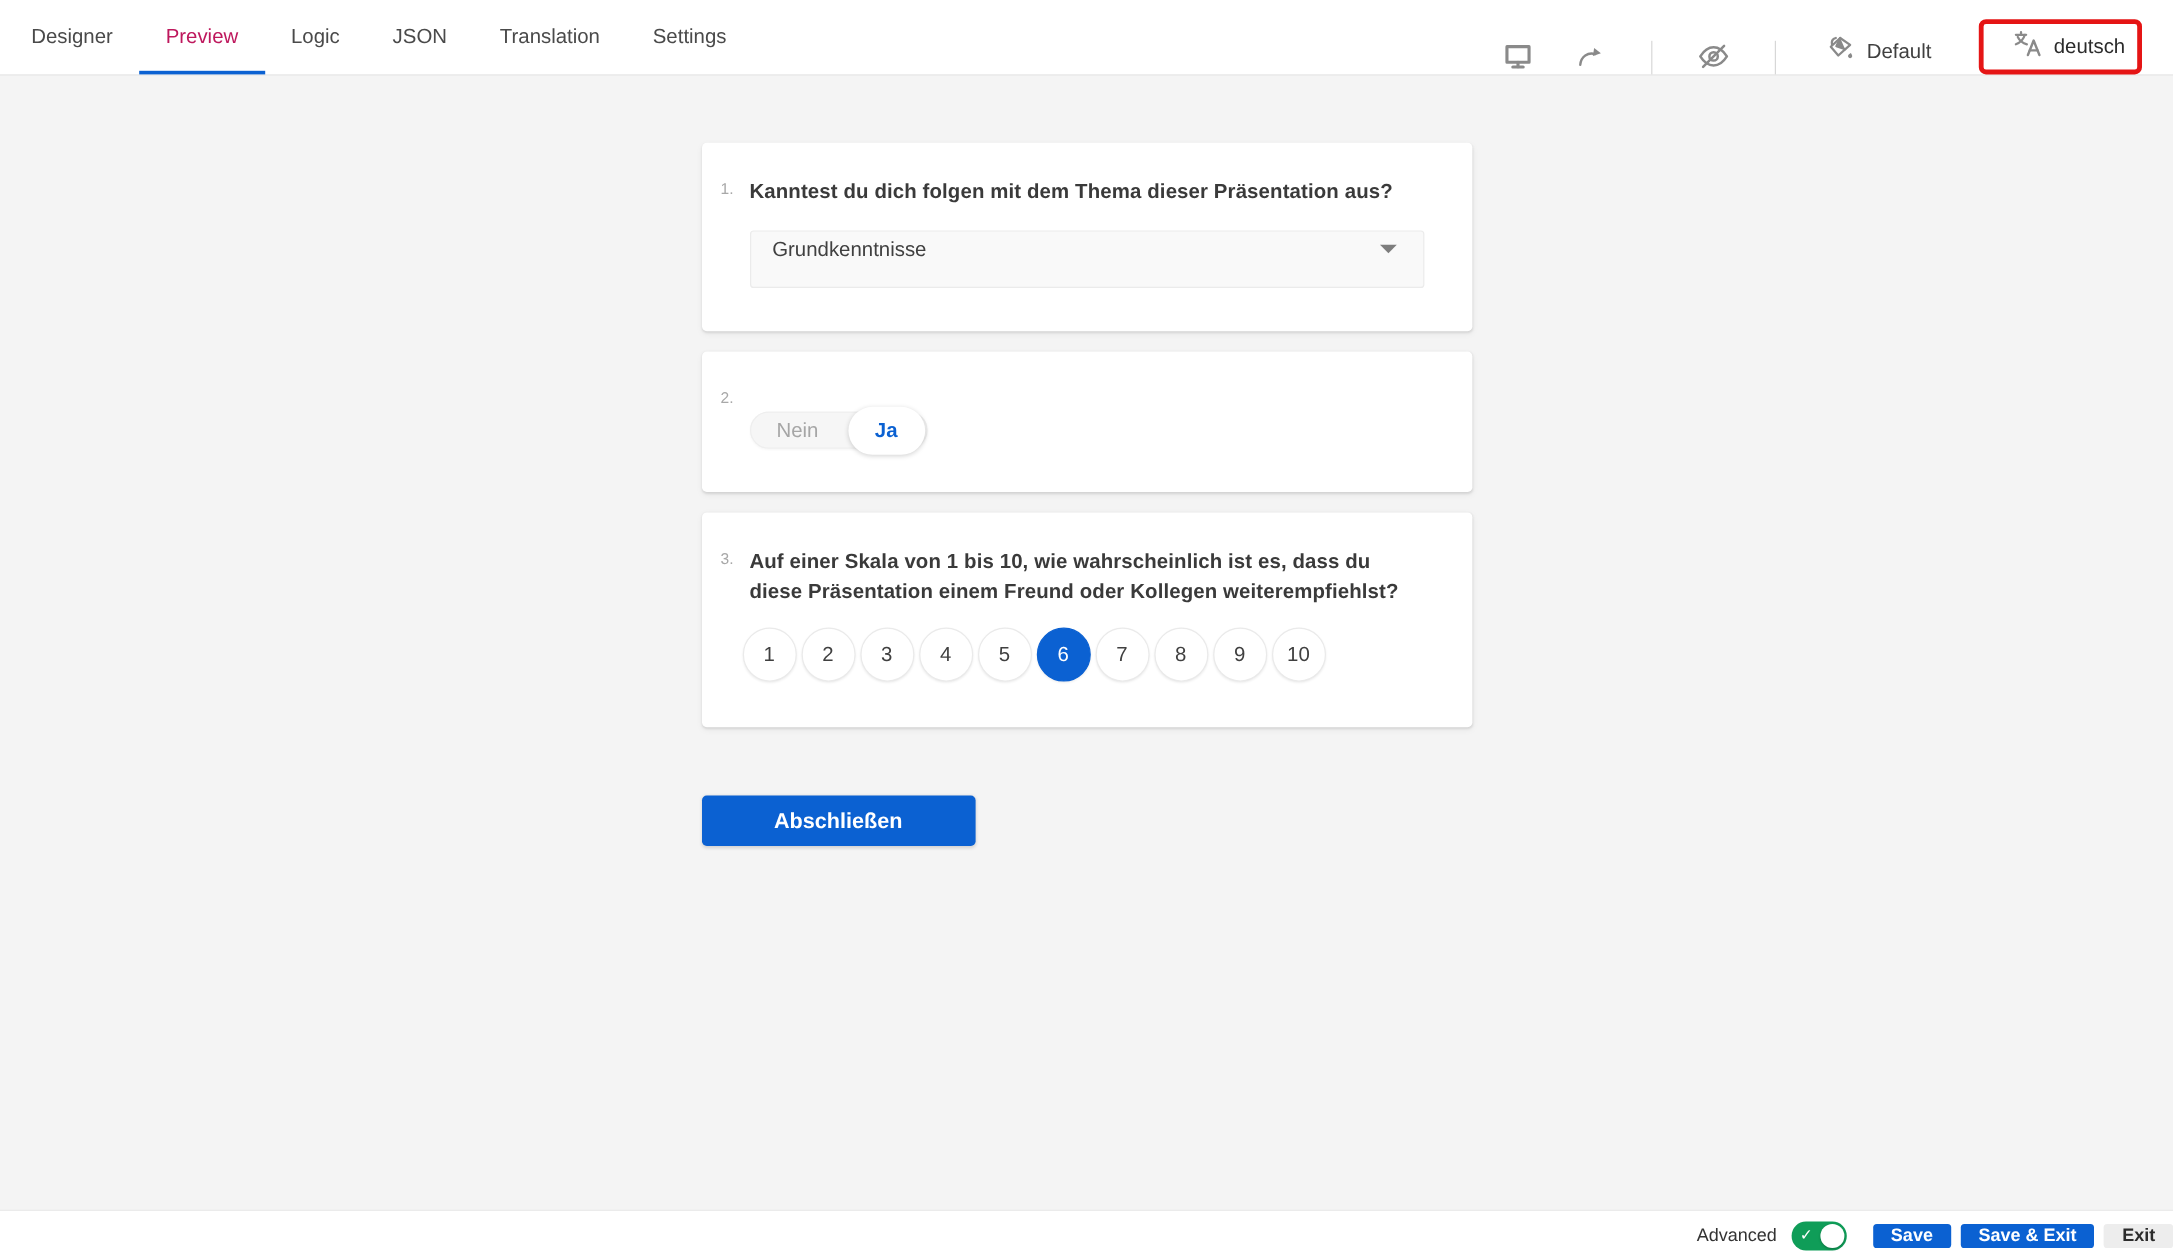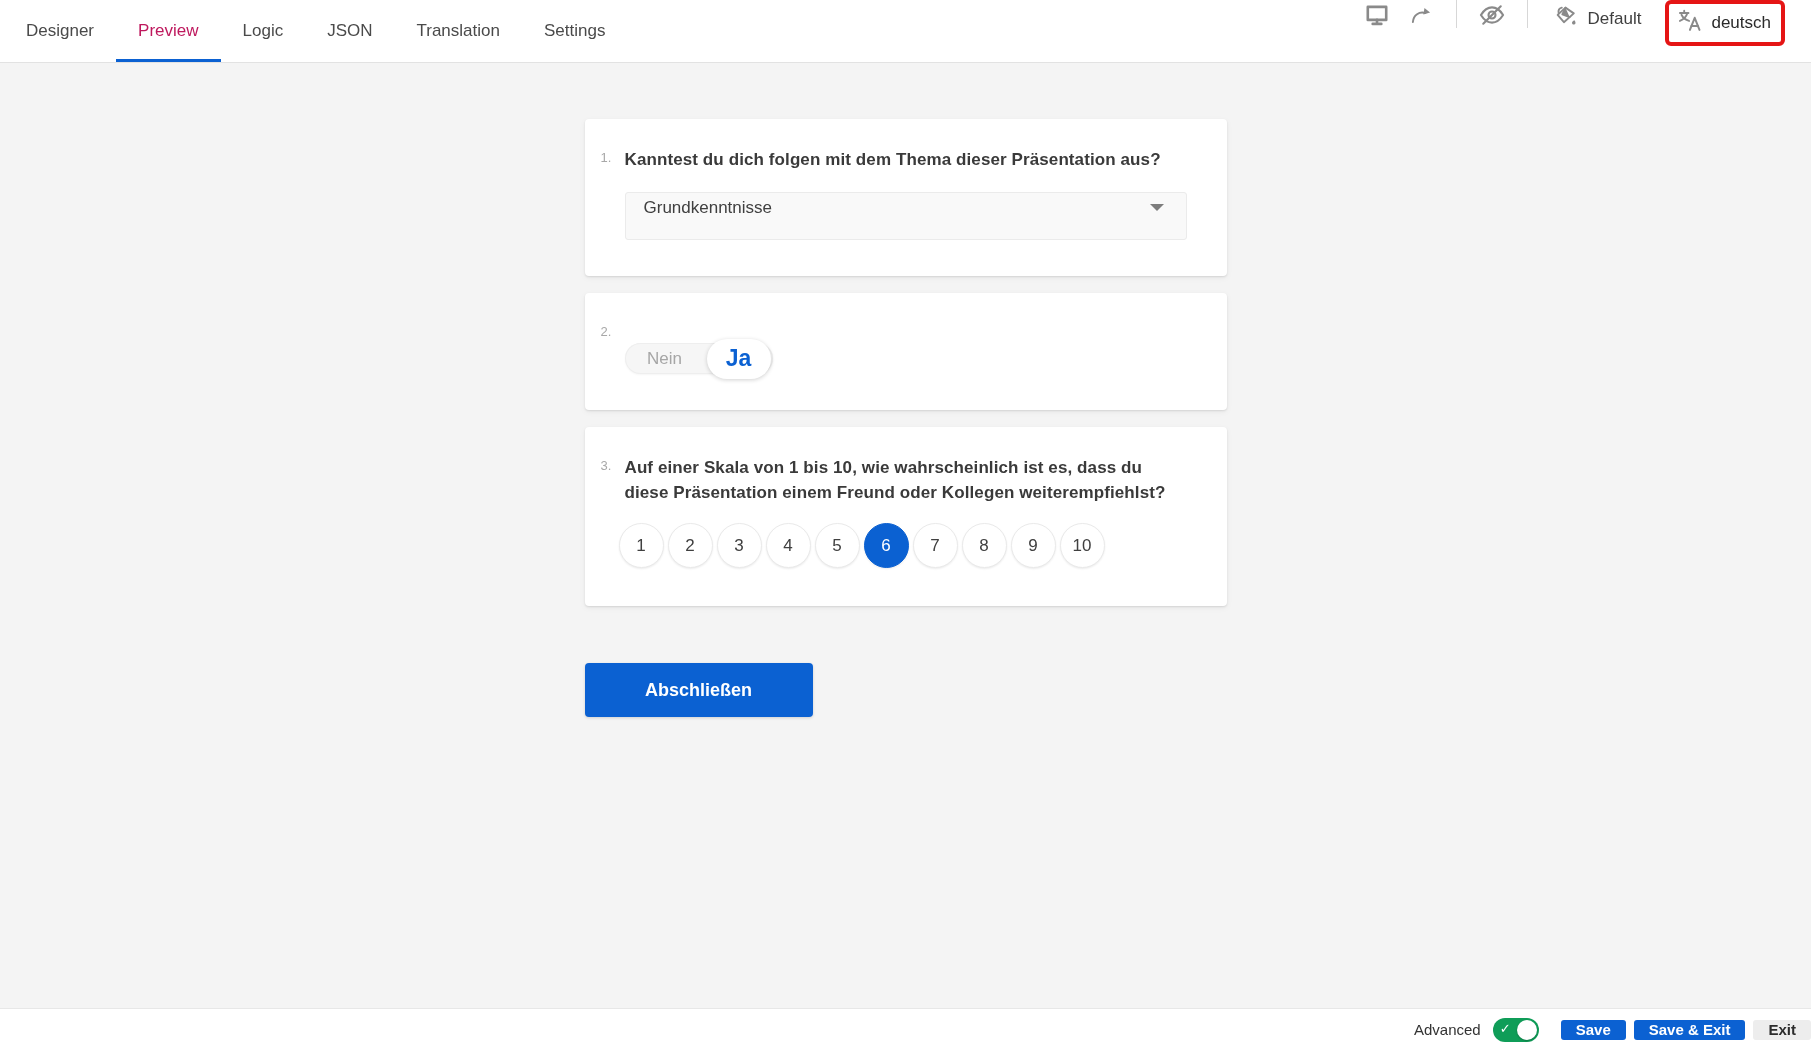--- a/index.html
+++ b/index.html
@@ -30,37 +30,37 @@
     cursor: pointer;
     border-bottom: 3px solid transparent;
     border-top: 3px solid transparent;
   }
   .tab.active {
     color: #be185d;
     font-weight: normal;
     border-bottom-color: var(--primary, #0b61d2);
   }
 
-  .toolbar { display: flex; align-items: flex-start; gap: 14px; }
+  .toolbar { display: flex; align-items: flex-end; gap: 30px; }
   .icon-btn {
     width: 30px; height: 30px;
     display: flex; align-items: center; justify-content: center;
     cursor: pointer;
   }
   .icon-btn svg { display: block; }
   .tb-divider { width: 1px; height: 28px; background: #d7d7d7; margin: 0 6px; }
   .tb-text-btn {
     display: flex; align-items: center; gap: 9px;
     font-size: 17px; color: #404040; cursor: pointer;
     padding: 4px 6px;
   }
   .annotation-box {
     border: 4px solid var(--annotation-red, #e51515);
     border-radius: 6px;
-    padding: 2px 8px 2px 6px;
+    padding: 2px 8px 2px 22px;
     margin-left: 4px;
   }
 
   
   .preview-area { height: 945px; overflow: hidden; }
   .survey-col { width: 642px; margin: 0 auto; padding-top: 56px; }
 
   .q-card {
     background: #ffffff;
     border-radius: 4px;
@@ -108,21 +108,21 @@
     cursor: pointer;
   }
   .bool-no {
     flex: 1; text-align: center;
     font-size: 17px; color: #a6a6a6;
   }
   .bool-thumb {
     width: 64px; height: 40px; margin: 2px;
     background: #ffffff; border-radius: 20px;
     display: flex; align-items: center; justify-content: center;
-    font-size: 23px; font-weight: bold; color: var(--primary, #0b61d2);
+    font-size: 17px; font-weight: bold; color: var(--primary, #0b61d2);
     box-shadow: 0 1px 4px rgba(0,0,0,0.18);
   }
 
   
   .rating-row { display: flex; gap: 4px; margin: 18px 0 2px -6px; }
   .rating-item {
     width: 45px; height: 45px;
     border-radius: 50%;
     background: #ffffff;
     border: 1px solid #eaeaea;
@@ -132,21 +132,21 @@
     cursor: pointer;
   }
   .rating-item.selected {
     background: var(--primary, #0b61d2);
     border-color: var(--primary, #0b61d2);
     color: #ffffff;
   }
 
   .complete-btn {
     margin-top: 40px;
-    width: 228px; height: 54px;
+    width: 228px; height: 42px;
     background: var(--primary, #0b61d2);
     color: #ffffff;
     border: none; border-radius: 4px;
     font-family: inherit;
     font-size: 18px; font-weight: bold;
     cursor: pointer;
     box-shadow: 0 1px 3px rgba(0,0,0,0.15);
   }
 
   

